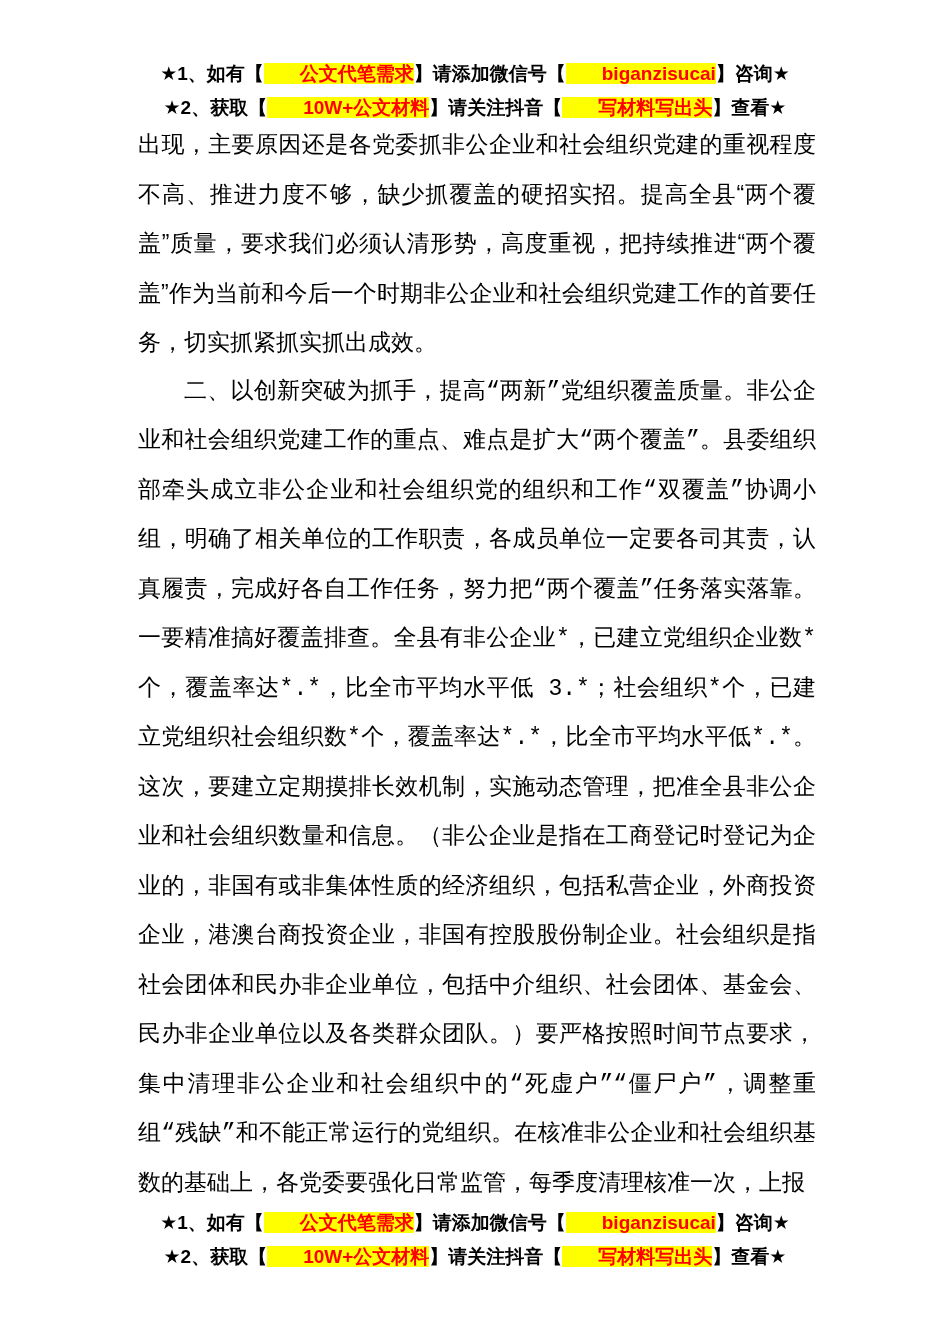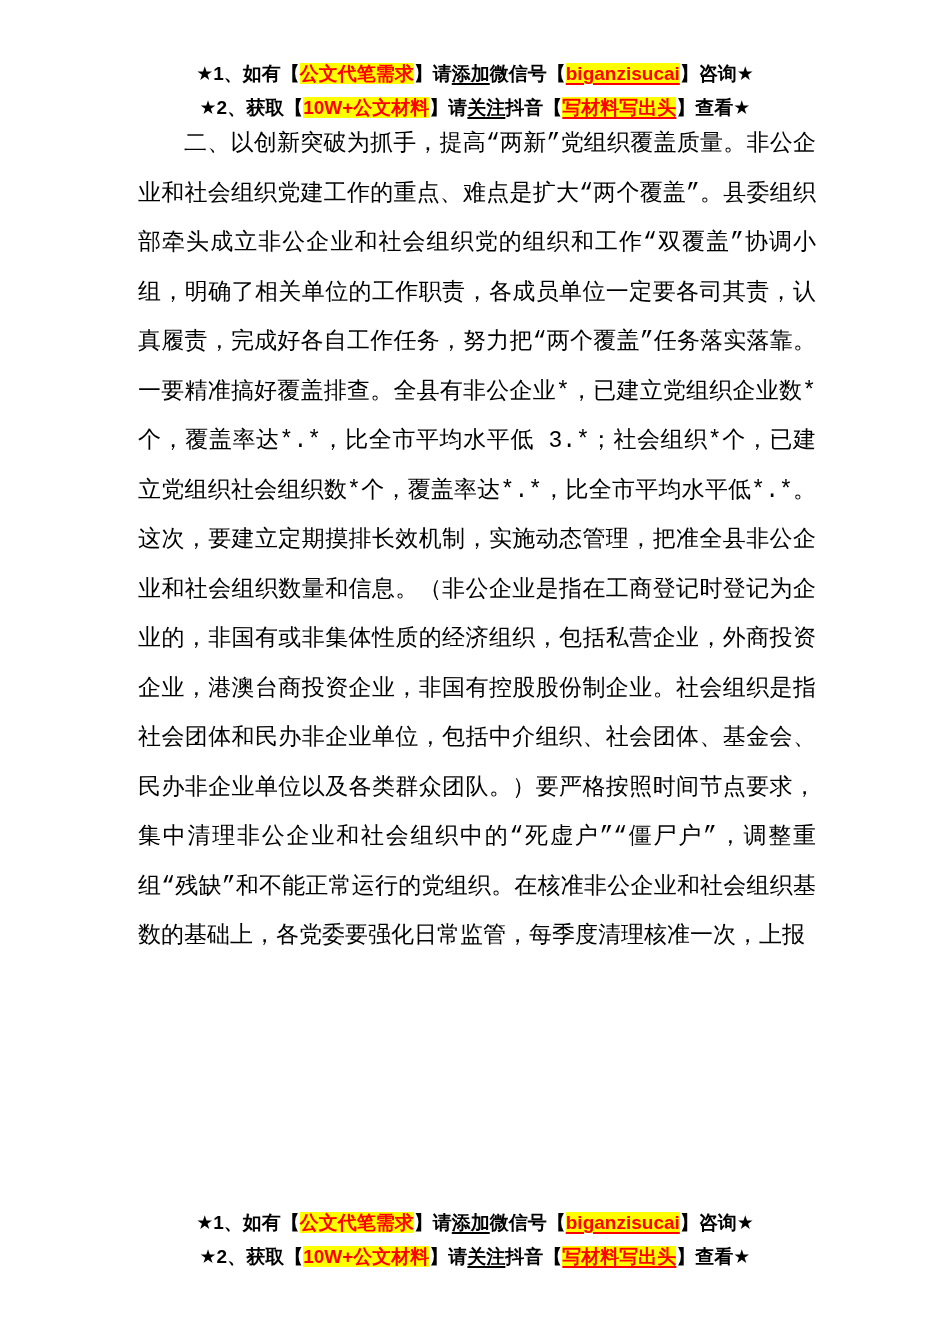--- a/index.html
+++ b/index.html
@@ -28,23 +28,23 @@
     color: #000000;
     white-space: nowrap;
   }
   .ad-header { top: 57px; }
   .ad-footer { top: 1206px; }
   .ad-line { height: 34px; }
   .hl {
     color: #ff0000;
     background: #ffff00;
     font-weight: bold;
+    padding-left: 36px;
   }
   .u {
-    text-decoration: underline;
     text-decoration-thickness: 2px;
     text-underline-offset: 3px;
   }
   .reg { font-weight: bold; }
   
   .doc-body {
     position: absolute;
     top: 120px;
     left: 138px;
     right: 134px;
@@ -65,20 +65,21 @@
   <div class="ad ad-header">
     <div class="ad-line">
       <span>★1、如有【</span><span class="hl">公文代笔需求</span><span>】请</span><span class="u">添加</span><span class="reg">微信号</span><span>【</span><span class="hl u">biganzisucai</span><span>】咨询★</span>
     </div>
     <div class="ad-line">
       <span>★2、获取【</span><span class="hl">10W+公文材料</span><span>】请</span><span class="u">关注</span><span class="reg">抖音</span><span>【</span><span class="hl u">写材料写出头</span><span>】查看★</span>
     </div>
   </div>
 
   <div class="doc-body">
+    <p class="para">出现，主要原因还是各党委抓非公企业和社会组织党建的重视程度不高、推进力度不够，缺少抓覆盖的硬招实招。提高全县“两个覆盖”质量，要求我们必须认清形势，高度重视，把持续推进“两个覆盖”作为当前和今后一个时期非公企业和社会组织党建工作的首要任务，切实抓紧抓实抓出成效。</p>
     <p class="para para-indent">二、以创新突破为抓手，提高“两新”党组织覆盖质量。非公企业和社会组织党建工作的重点、难点是扩大“两个覆盖”。县委组织部牵头成立非公企业和社会组织党的组织和工作“双覆盖”协调小组，明确了相关单位的工作职责，各成员单位一定要各司其责，认真履责，完成好各自工作任务，努力把“两个覆盖”任务落实落靠。一要精准搞好覆盖排查。全县有非公企业*，已建立党组织企业数*个，覆盖率达*.*，比全市平均水平低 3.*；社会组织*个，已建立党组织社会组织数*个，覆盖率达*.*，比全市平均水平低*.*。这次，要建立定期摸排长效机制，实施动态管理，把准全县非公企业和社会组织数量和信息。（非公企业是指在工商登记时登记为企业的，非国有或非集体性质的经济组织，包括私营企业，外商投资企业，港澳台商投资企业，非国有控股股份制企业。社会组织是指社会团体和民办非企业单位，包括中介组织、社会团体、基金会、民办非企业单位以及各类群众团队。）要严格按照时间节点要求，集中清理非公企业和社会组织中的“死虚户”“僵尸户”，调整重组“残缺”和不能正常运行的党组织。在核准非公企业和社会组织基数的基础上，各党委要强化日常监管，每季度清理核准一次，上报</p>
   </div>
 
   <div class="ad ad-footer">
     <div class="ad-line">
       <span>★1、如有【</span><span class="hl">公文代笔需求</span><span>】请</span><span class="u">添加</span><span class="reg">微信号</span><span>【</span><span class="hl u">biganzisucai</span><span>】咨询★</span>
     </div>
     <div class="ad-line">
       <span>★2、获取【</span><span class="hl">10W+公文材料</span><span>】请</span><span class="u">关注</span><span class="reg">抖音</span><span>【</span><span class="hl u">写材料写出头</span><span>】查看★</span>
     </div>

